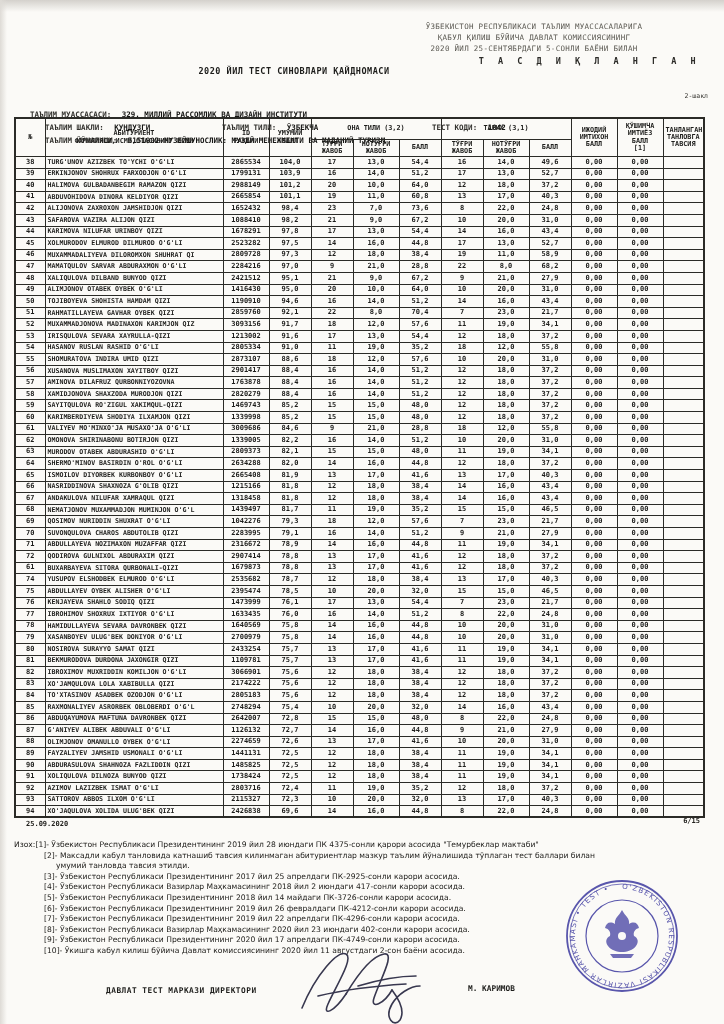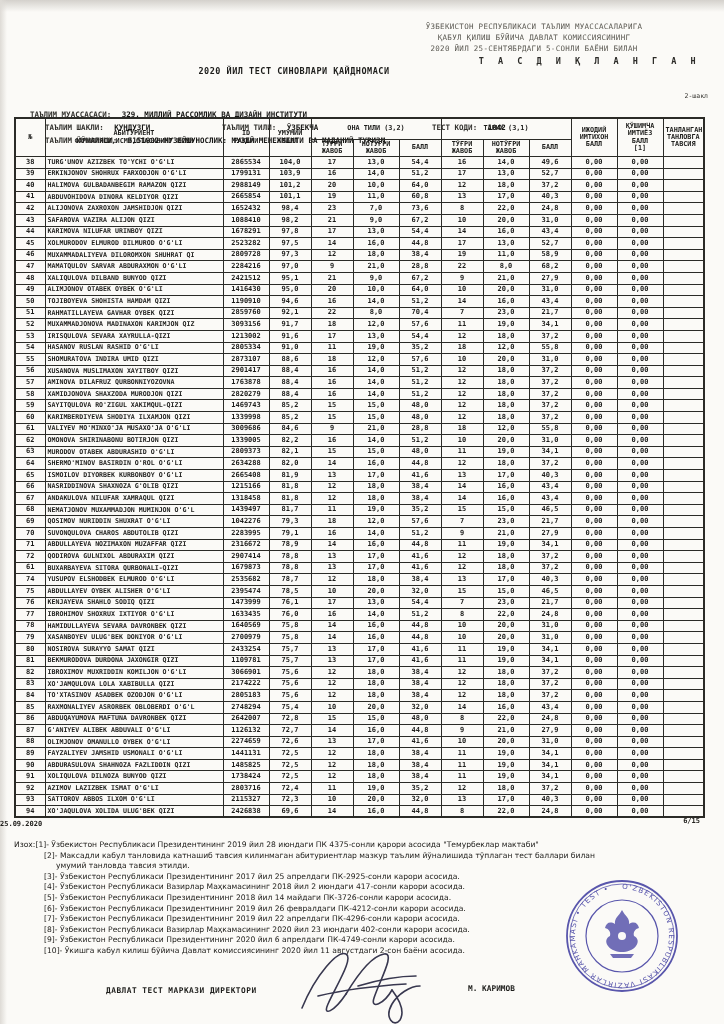--- a/index.html
+++ b/index.html
@@ -980,34 +980,34 @@
       <td>8</td>
       <td>22,0</td>
       <td>24,8</td>
       <td>0,00</td>
       <td>0,00</td>
       <td></td>
     </tr>
       </tbody>
   </table>
 
-  <div class="belowtable" style="left:0;top:820px;">25.09.2020</div>
+  <div class="belowtable" style="left:26px;top:820px;">25.09.2020</div>
   <div class="belowtable" style="right:24px;top:817px;position:absolute;">6/15</div>
 
   <div class="footnotes">
     <div>Изох:[1]- Ўзбекистон Республикаси Президентининг 2019 йил 28 июндаги ПК 4375-сонли қарори асосида "Темурбеклар мактаби"</div>
     <div class="fn-indent">[2]- Максадли кабул танловида катнашиб тавсия килинмаган абитуриентлар мазкур таълим йўналишида тўплаган тест баллари билан</div>
     <div class="fn-indent2">умумий танловда тавсия этилди.</div>
     <div class="fn-indent">[3]- Ўзбекистон Республикаси Президентининг 2017 йил 25 апрелдаги ПК-2925-сонли карори асосида.</div>
     <div class="fn-indent">[4]- Ўзбекистон Республикаси Вазирлар Маҳкамасининг 2018 йил 2 июндаги 417-сонли карори асосида.</div>
     <div class="fn-indent">[5]- Ўзбекистон Республикаси Президентининг 2018 йил 14 майдаги ПК-3726-сонли карори асосида.</div>
     <div class="fn-indent">[6]- Ўзбекистон Республикаси Президентининг 2019 йил 26 февралдаги ПК-4212-сонли карори асосида.</div>
     <div class="fn-indent">[7]- Ўзбекистон Республикаси Президентининг 2019 йил 22 апрелдаги ПК-4296-сонли карори асосида.</div>
     <div class="fn-indent">[8]- Ўзбекистон Республикаси Вазирлар Маҳкамасининг 2020 йил 23 июндаги 402-сонли карори асосида.</div>
-    <div class="fn-indent">[9]- Ўзбекистон Республикаси Президентининг 2020 йил 6 апрелдаги ПК-4749-сонли карори асосида.</div>
+    <div class="fn-indent">[9]- Ўзбекистон Республикаси Президентининг 2020 йил 17 апрелдаги ПК-4749-сонли карори асосида.</div>
     <div class="fn-indent">[10]- Ўкишга кабул килиш бўйича Давлат комиссиясининг 2020 йил 11 августдаги 2-сон баёни асосида.</div>
   </div>
 
   <div class="sig-label">ДАВЛАТ ТЕСТ МАРКАЗИ ДИРЕКТОРИ</div>
   <div class="sig-name">М. КАРИМОВ</div>
 
   <svg class="sig-svg" width="160" height="78" viewBox="0 0 160 78">
     <g fill="none" stroke="#23233d" stroke-width="1.6" stroke-linecap="round" opacity="0.9">
       <path d="M14,62 C28,28 50,4 58,8 C66,12 48,40 40,58 C34,71 46,66 58,48"></path>
       <path d="M58,48 C70,28 84,10 96,8 C108,6 92,34 86,52 C82,64 96,58 104,44"></path>

